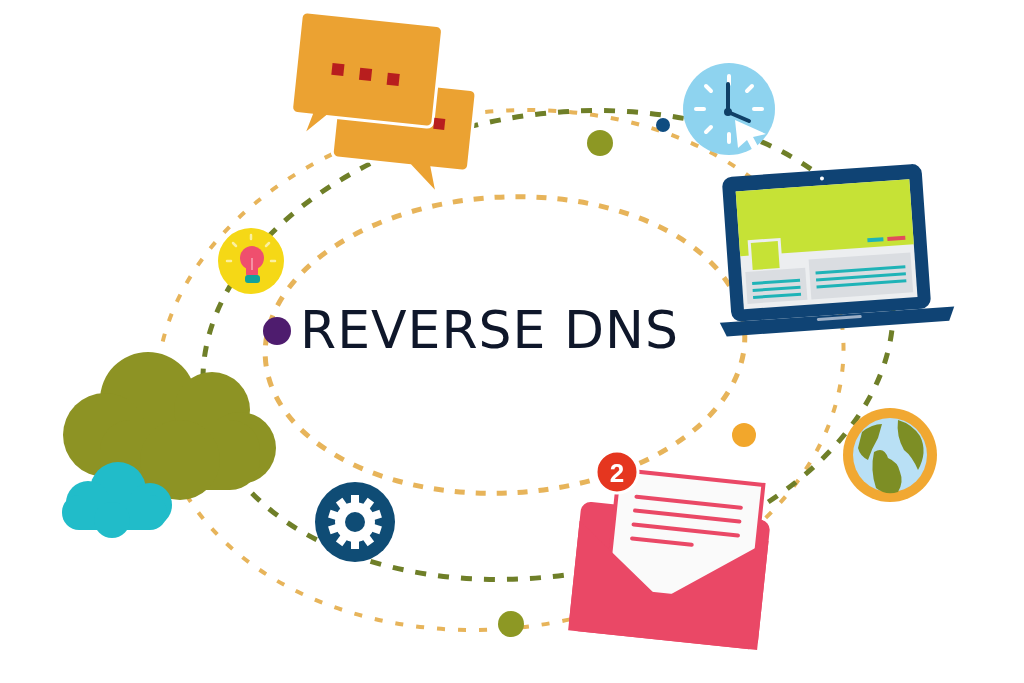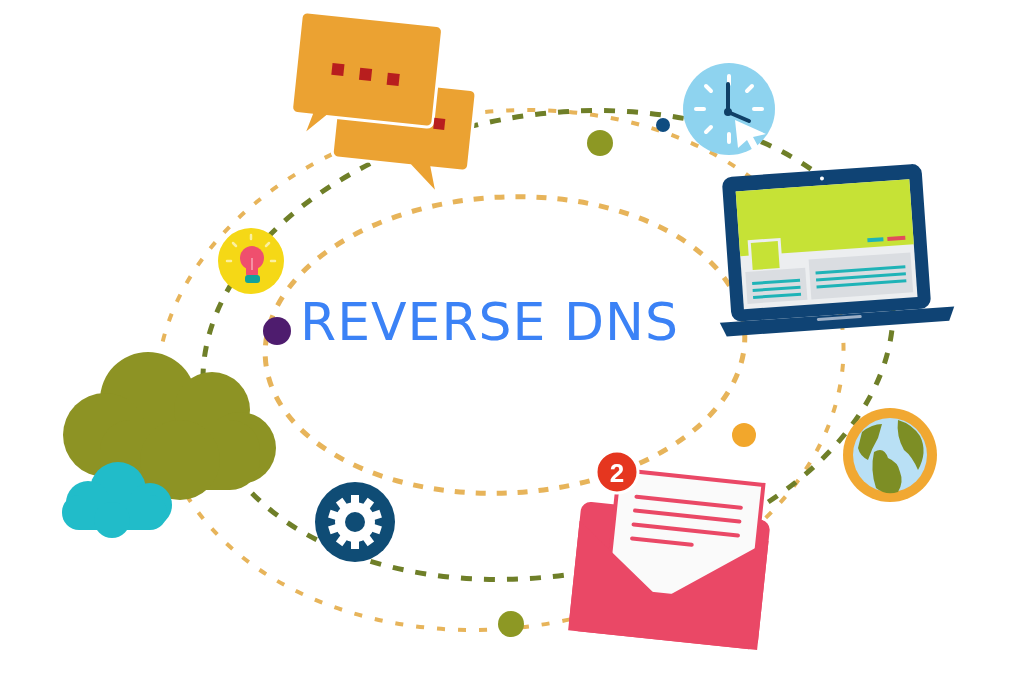--- a/index.html
+++ b/index.html
@@ -1,21 +1,21 @@
 <!DOCTYPE html>
 <html><head>
   <meta charset="utf-8">
   <style>
     html, body { margin: 0; padding: 0; background: #ffffff; }
     body { width: 1024px; height: 683px; overflow: hidden; position: relative; }
     #scene { position: absolute; left: 0; top: 0; width: 1024px; height: 683px; }
     .title {
-      position: absolute; left: 300px; top: 287px; width: 430px; height: 70px;
+      position: absolute; left: 300px; top: 295px; width: 430px; height: 70px;
       font-family: "DejaVu Sans", "Liberation Sans", sans-serif;
-      font-size: 52px; font-weight: 500; letter-spacing: 1px; color: #3b82f6;
+      font-size: 52px; font-weight: 500; letter-spacing: 1px; color: #0f172a;
       line-height: 70px; white-space: nowrap;
     }
     .badge-text {
       font-family: "Liberation Sans", "DejaVu Sans", sans-serif; font-weight: 700;
     }
   </style>
 </head>
 <body>
 
 <svg id="scene" viewBox="0 0 1024 683" xmlns="http://www.w3.org/2000/svg">

